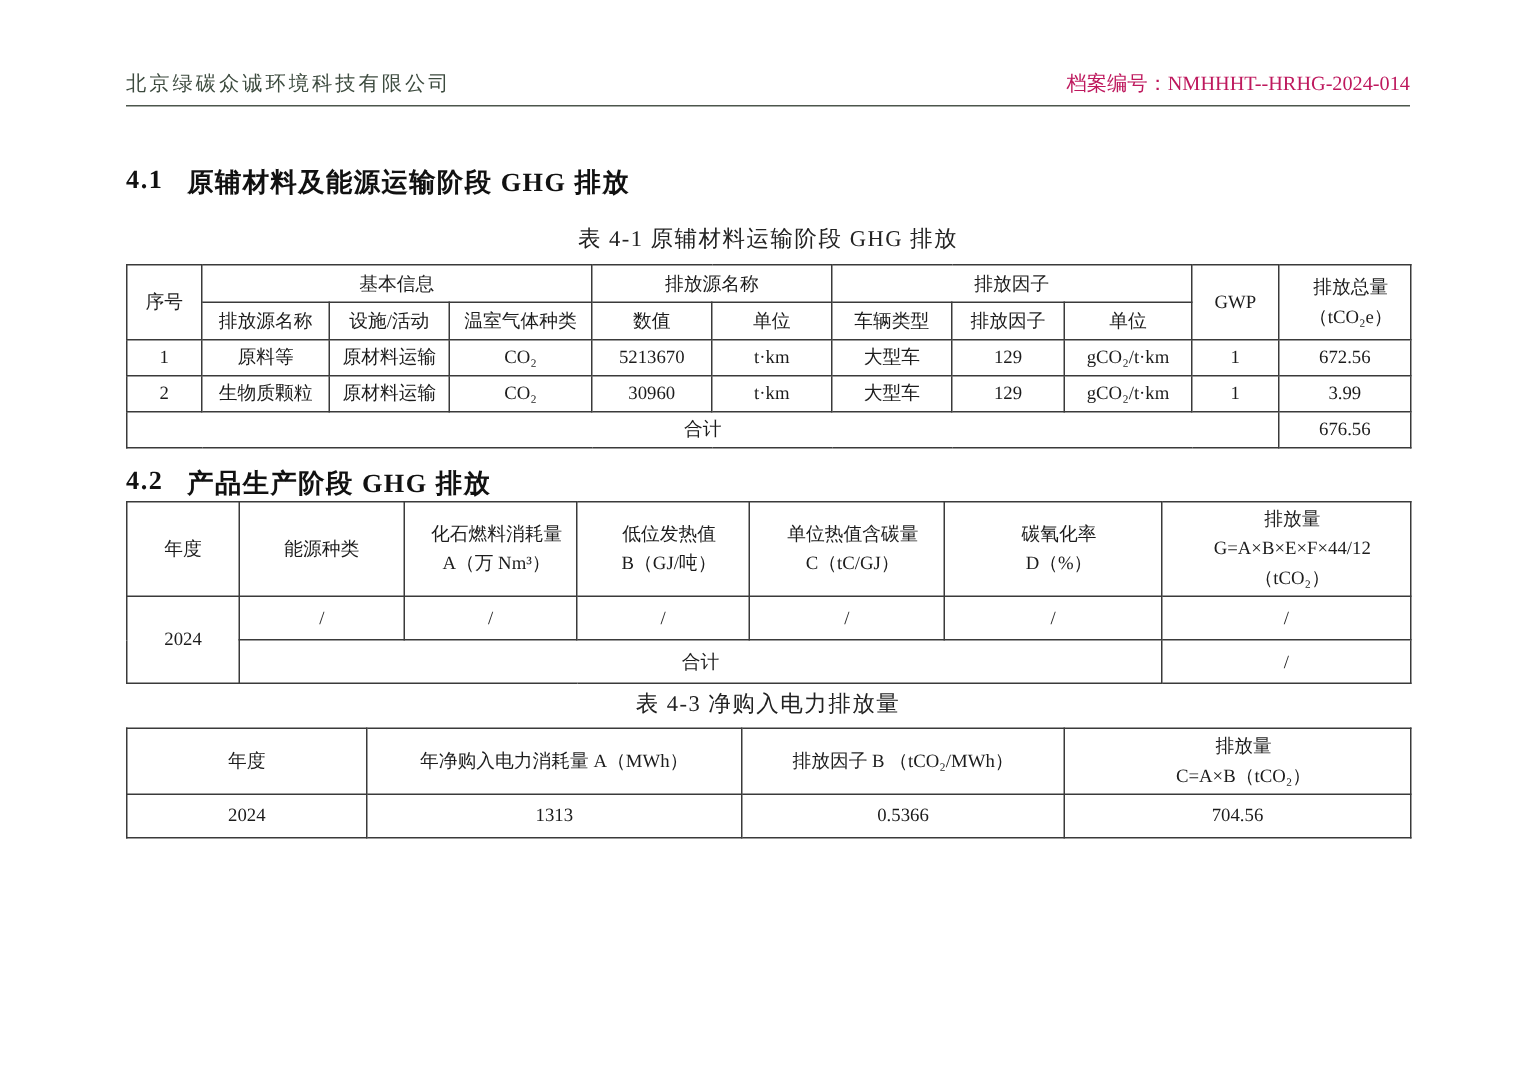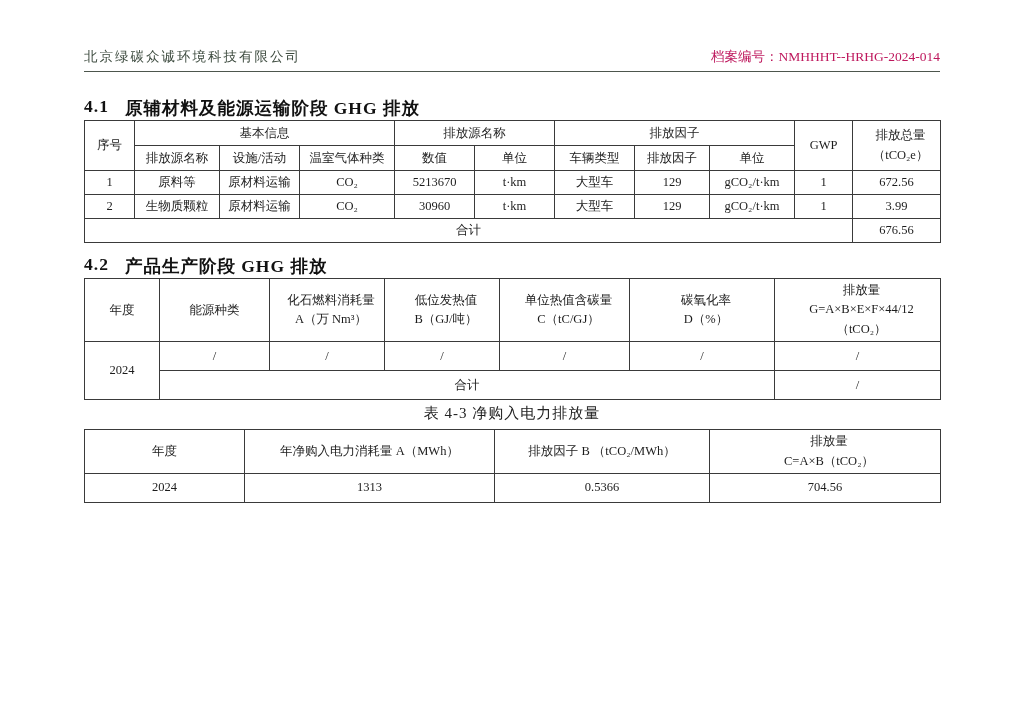--- a/index.html
+++ b/index.html
@@ -14,44 +14,44 @@
     color: #1c1c1c;
     overflow: hidden;
   }
   .content { padding: 0 84px; }
 
   
   .doc-header {
     display: flex;
     justify-content: space-between;
     align-items: flex-end;
+    padding-top: 47px;
     padding-bottom: 5px;
     border-bottom: 1.5px solid #4d564d;
-    margin-top: 48px;
   }
   .doc-header .company {
     font-size: 13.5px;
     color: #3c4a3e;
     letter-spacing: 2px;
   }
   .doc-header .docno {
     font-size: 13.5px;
     color: #be185d;
   }
 
   
   .section-heading {
     font-weight: bold;
     font-size: 17.5px;
     color: #111;
     display: flex;
     gap: 16px;
     letter-spacing: 1px;
   }
-  .heading-41 { margin-top: 24px; }
+  .heading-41 { margin-top: 38px; }
   .heading-42 { margin-top: 11px; }
 
   .table-caption {
     text-align: center;
     font-size: 15px;
     color: #222;
     letter-spacing: 1px;
   }
   .caption-41 { margin-top: 17px; margin-bottom: 7px; }
   .caption-42 { margin-top: 15px; margin-bottom: 7px; }
@@ -99,20 +99,21 @@
     <div class="doc-header">
       <span class="company">北京绿碳众诚环境科技有限公司</span>
       <span class="docno">档案编号：NMHHHT--HRHG-2024-014</span>
     </div>
 
     <div class="section-heading heading-41">
       <span>4.1</span>
       <span>原辅材料及能源运输阶段 GHG 排放</span>
     </div>
 
+    <div class="table-caption caption-41">表 4-1  原辅材料运输阶段 GHG 排放</div>
 
     <table class="t1">
       <colgroup>
         <col style="width:50px">
           <col style="width:85px">
           <col style="width:80px">
           <col style="width:95px">
         <col style="width:80px">
           <col style="width:80px">
           <col style="width:80px">

